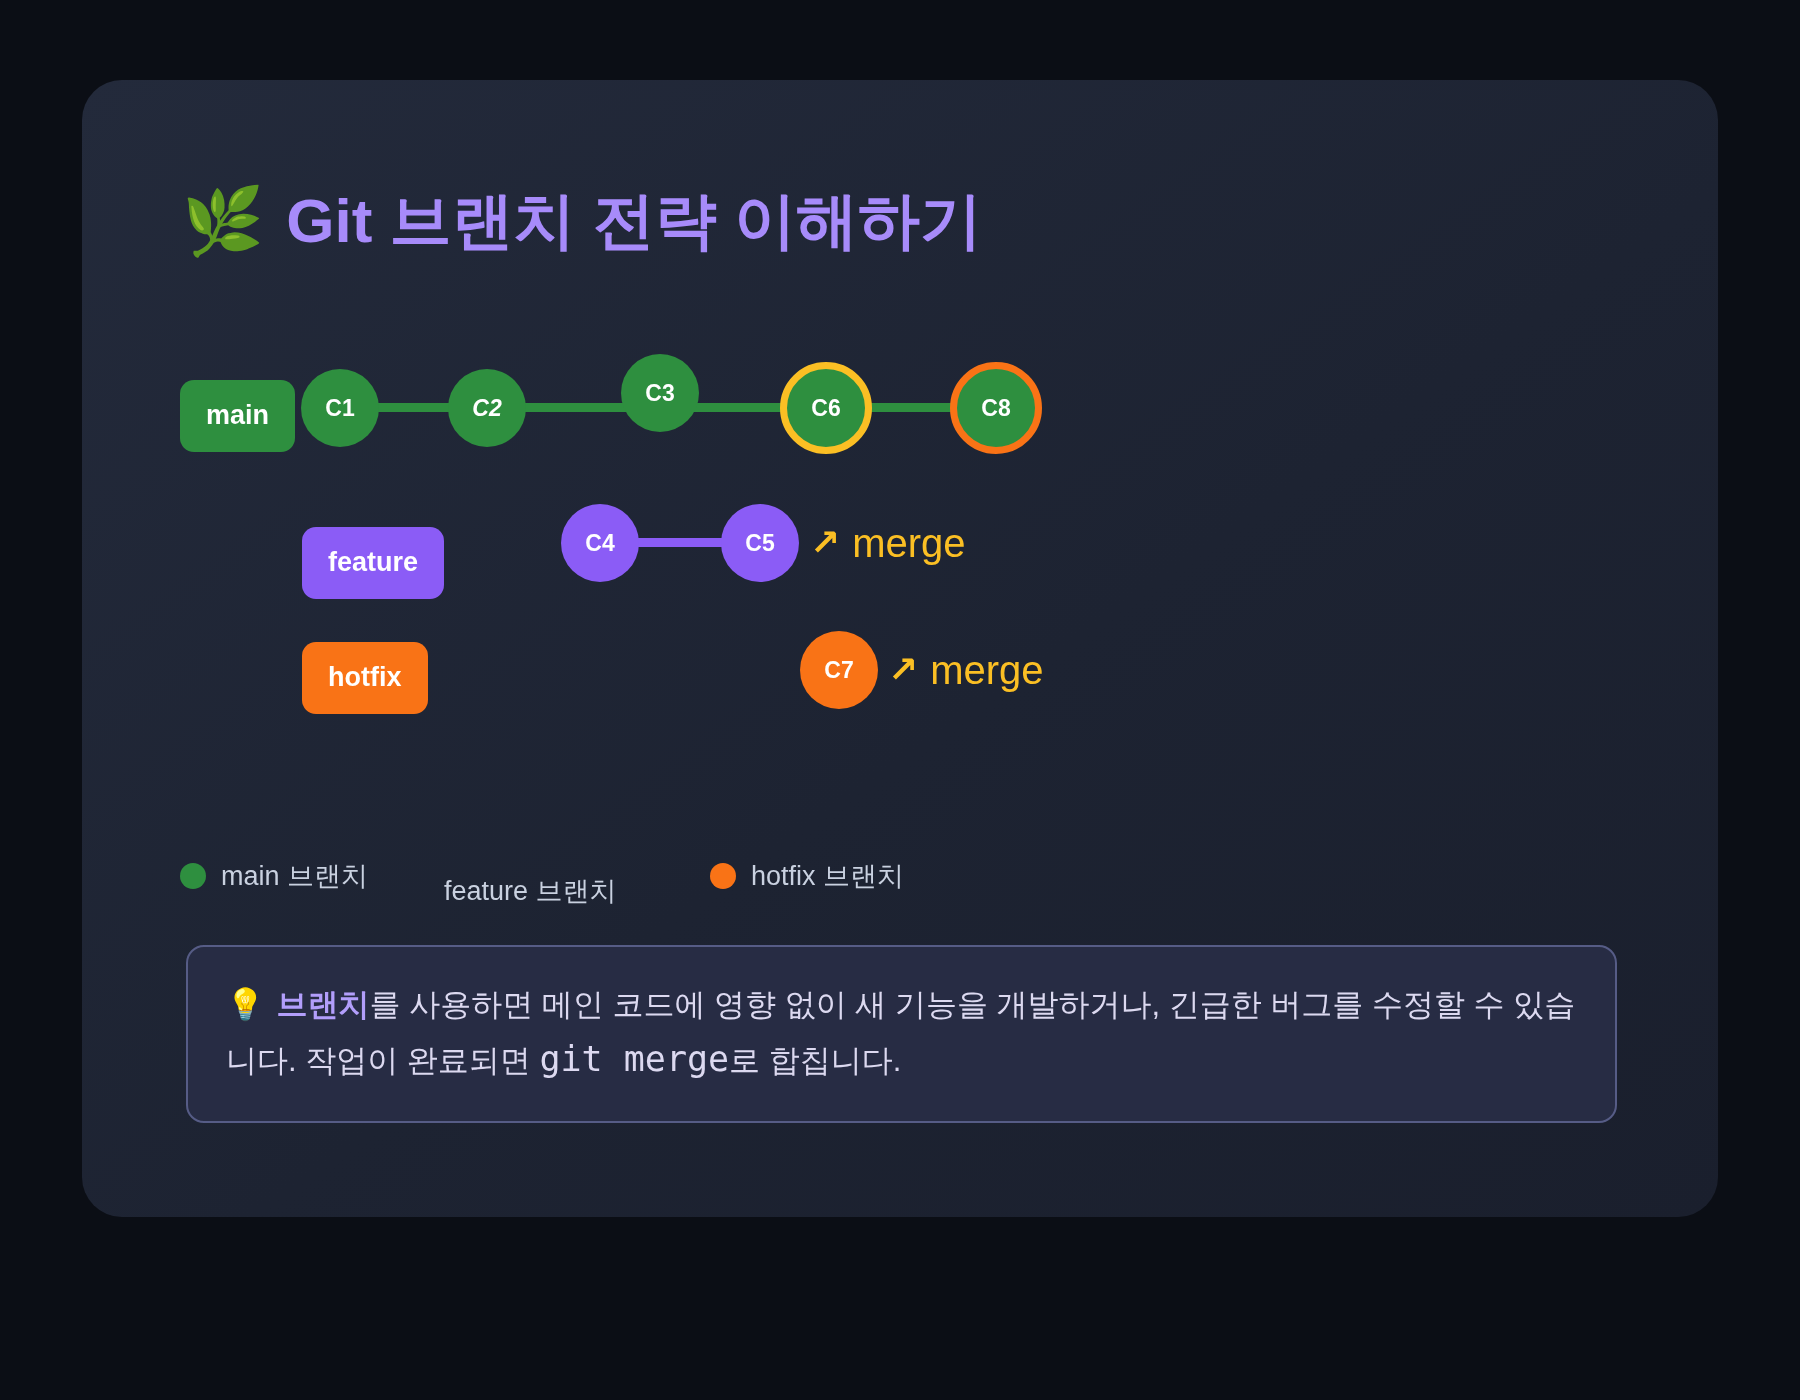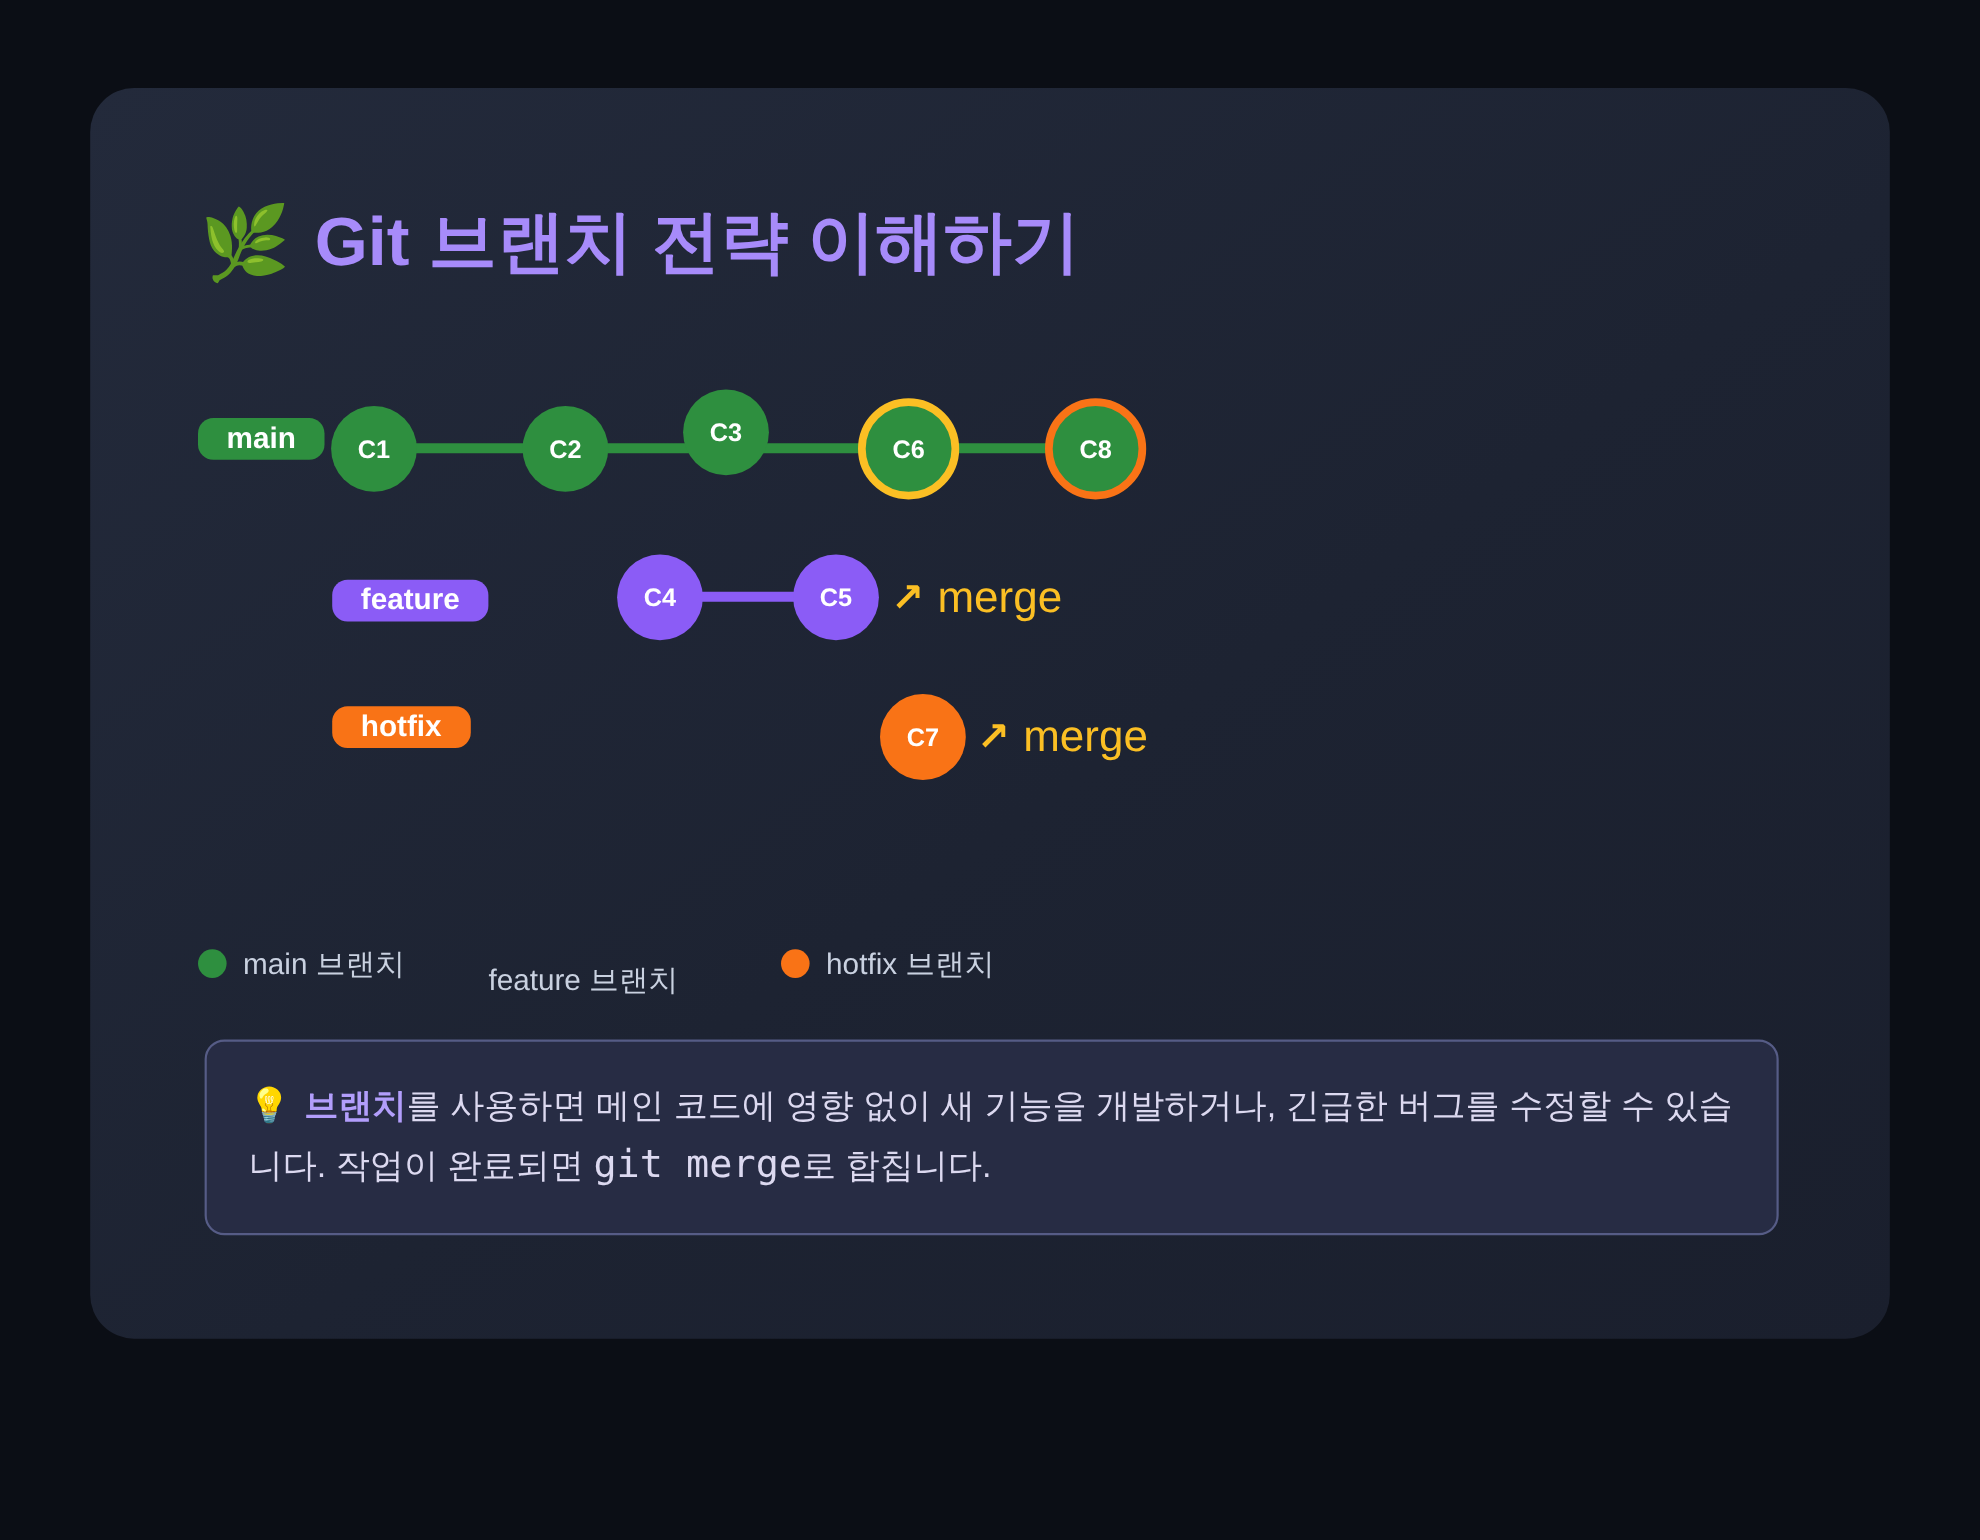--- a/index.html
+++ b/index.html
@@ -23,21 +23,21 @@
     font-size: 62px; font-weight: bold;
     color: #a78bfa;
     line-height: 1.2;
   }
   .title .emoji { font-size: 66px; line-height: 1; }
 
   
   .graph { position: absolute; left: 0; top: 0; width: 100%; height: 100%; }
   .pill {
     position: absolute;
-    padding: 4px 26px;
+    padding: 21px 26px;
     border-radius: 14px;
     font-size: 27px; font-weight: bold; color: #ffffff;
     line-height: 1.1;
     z-index: 2;
   }
   .pill-main    { left: 98px;  top: 300px; background: #2e8f3f; }
   .pill-feature { left: 220px; top: 435px; background: #8b5cf6; margin-top: 12px; }
   .pill-hotfix  { left: 220px; top: 562px; background: #f97316; }
 
   .line {
@@ -54,21 +54,21 @@
     z-index: 1;
   }
   .commit.green  { background: #2e8f3f; }
   .commit.purple { background: #8b5cf6; }
   .commit.orange { background: #f97316; }
   .commit.ringed { width: 92px; height: 92px; }
   .ring-gold   { border: 7px solid #fbbf24; }
   .ring-orange { border: 7px solid #f97316; }
 
   .c1 { left: 219px; top: 289px; }
-  .c2 { left: 393px; top: 289px; }
+  .c2 { left: 366px; top: 289px; font-style: italic; }
   .c3 { left: 539px; top: 274px; }
   .c6 { left: 698px; top: 282px; }
   .c8 { left: 868px; top: 282px; }
   .c4 { left: 479px; top: 424px; }
   .c5 { left: 639px; top: 424px; }
   .c7 { left: 718px; top: 551px; }
 
   .merge {
     position: absolute;
     display: flex; align-items: center; gap: 12px;

